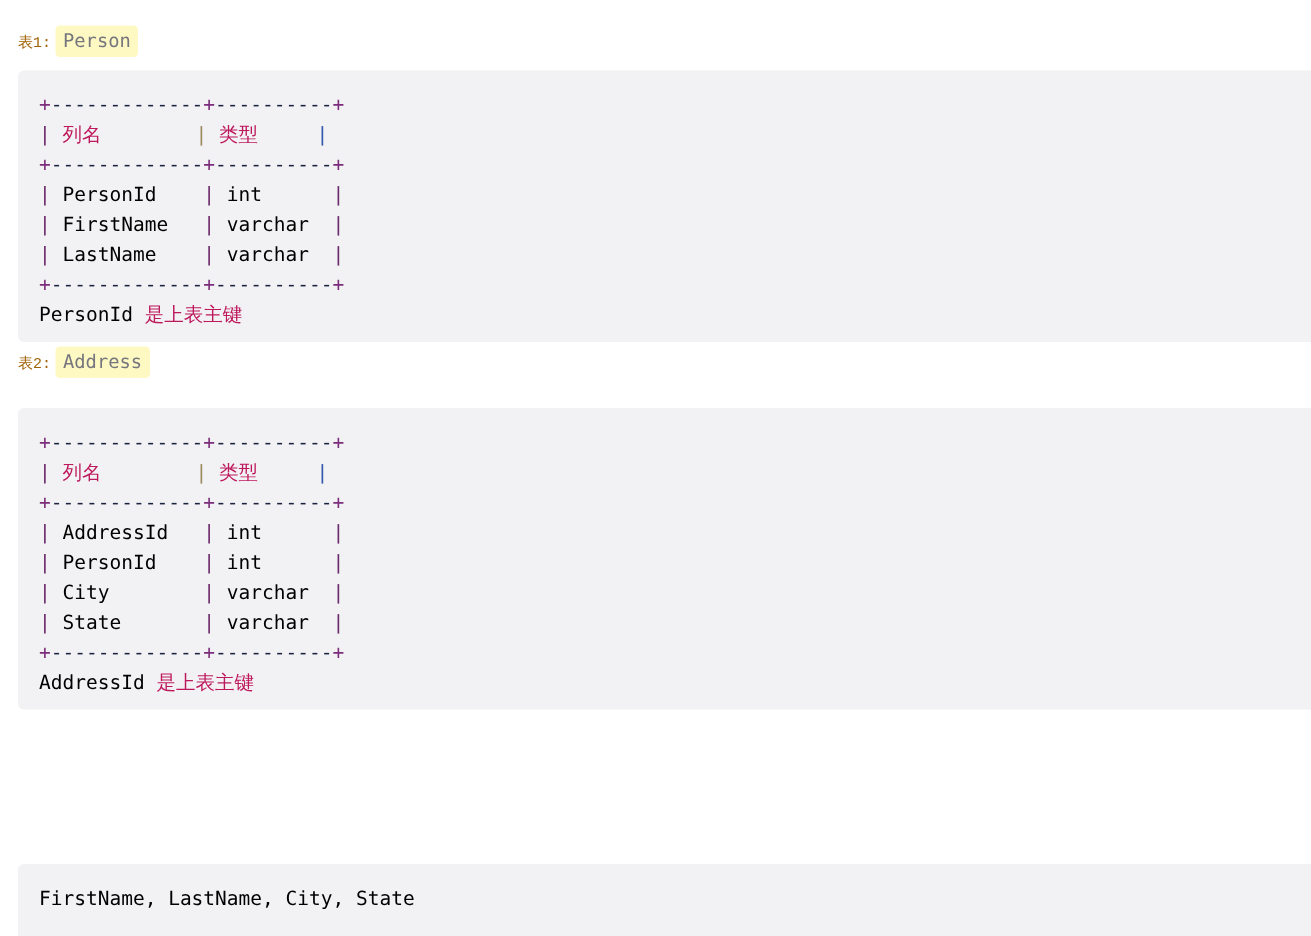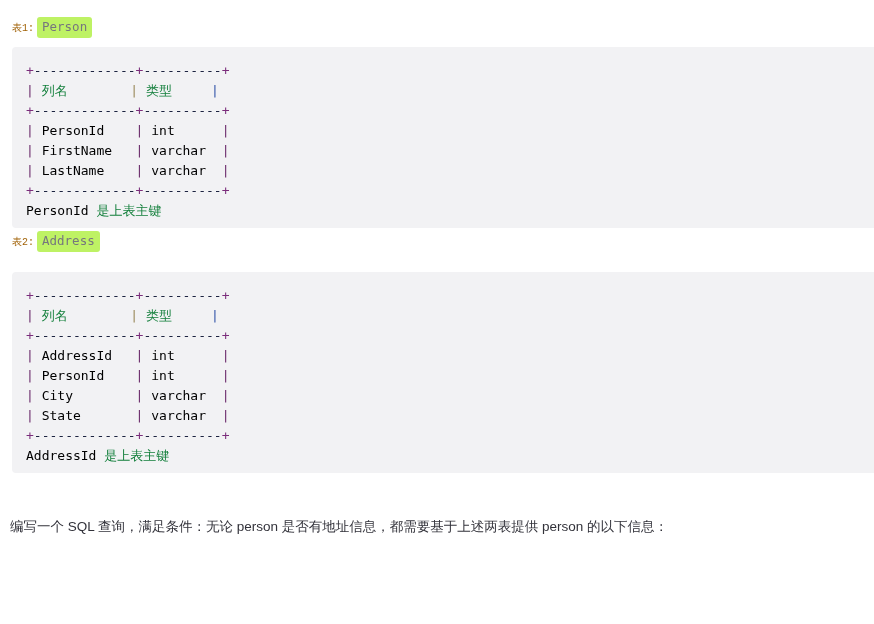--- a/index.html
+++ b/index.html
@@ -35,21 +35,21 @@
   .caption .cap-label {
     font-family: Liberation Mono, monospace;
     font-size: 10px;
     color: #a16207;
   }
   .caption .cap-code {
     display: inline-block;
     font-family: "DejaVu Sans Mono", monospace;
     font-size: 12.5px;
     color: #76767e;
-    background: #bef264;
+    background: #fef9c3;
     border-radius: 3px;
     padding: 1px 5px 2px 5px;
     margin-left: 3px;
     vertical-align: baseline;
     text-align: center;
   }
 
   
   .codeblock {
     position: absolute;
@@ -78,21 +78,21 @@
     display: block;
   }
 
   
   .tk-plus   { color: #7b2d7b; }
   .tk-dash   { color: #1c2340; }
   .tk-pipe   { color: #6b2a6b; }
   .tk-pipe-o { color: #9a8a5c; }
   .tk-pipe-b { color: #3355aa; }
   .tk-text   { color: #000000; }
-  .tk-cjk    { color: #15803d; }
+  .tk-cjk    { color: #be185d; }
 
   
   .prose {
     position: absolute;
     left: 10px;
     font-family: "Liberation Sans", sans-serif;
     font-size: 13.5px;
     line-height: 22px;
     color: #32323a;
     white-space: nowrap;
@@ -124,17 +124,19 @@
   </div>
 
   <div class="caption" style="top:231px;">
     <span class="cap-label">表2:</span><span class="cap-code">Address</span>
   </div>
 
   <div class="codeblock" style="top:272px; height:201px;">
     <pre><span class="code-line"><span class="tk-plus">+</span><span class="tk-dash">-------------</span><span class="tk-plus">+</span><span class="tk-dash">----------</span><span class="tk-plus">+</span></span><span class="code-line"><span class="tk-pipe">|</span><span class="tk-cjk"> 列名        </span><span class="tk-pipe-o">|</span><span class="tk-cjk"> 类型     </span><span class="tk-pipe-b">|</span></span><span class="code-line"><span class="tk-plus">+</span><span class="tk-dash">-------------</span><span class="tk-plus">+</span><span class="tk-dash">----------</span><span class="tk-plus">+</span></span><span class="code-line"><span class="tk-pipe">|</span><span class="tk-text"> AddressId   </span><span class="tk-pipe">|</span><span class="tk-text"> int      </span><span class="tk-pipe">|</span></span><span class="code-line"><span class="tk-pipe">|</span><span class="tk-text"> PersonId    </span><span class="tk-pipe">|</span><span class="tk-text"> int      </span><span class="tk-pipe">|</span></span><span class="code-line"><span class="tk-pipe">|</span><span class="tk-text"> City        </span><span class="tk-pipe">|</span><span class="tk-text"> varchar  </span><span class="tk-pipe">|</span></span><span class="code-line"><span class="tk-pipe">|</span><span class="tk-text"> State       </span><span class="tk-pipe">|</span><span class="tk-text"> varchar  </span><span class="tk-pipe">|</span></span><span class="code-line"><span class="tk-plus">+</span><span class="tk-dash">-------------</span><span class="tk-plus">+</span><span class="tk-dash">----------</span><span class="tk-plus">+</span></span><span class="code-line"><span class="tk-text">AddressId</span><span class="tk-cjk"> 是上表主键</span></span></pre>
   </div>
 
-  <div class="prose" style="top:516px;">编写一个 SQL 查询，满足条件：无论 person 是否有地址信息，都需要基于上述两表提供 person 的以下信息：</div>
 
+  <div class="codeblock" style="top:576px; height:48px; border-radius:4px 0 0 0;">
+    <pre><span class="code-line tk-text">FirstName, LastName, City, State</span></pre>
+  </div>
 
 
 </div>
 
 </body></html>

